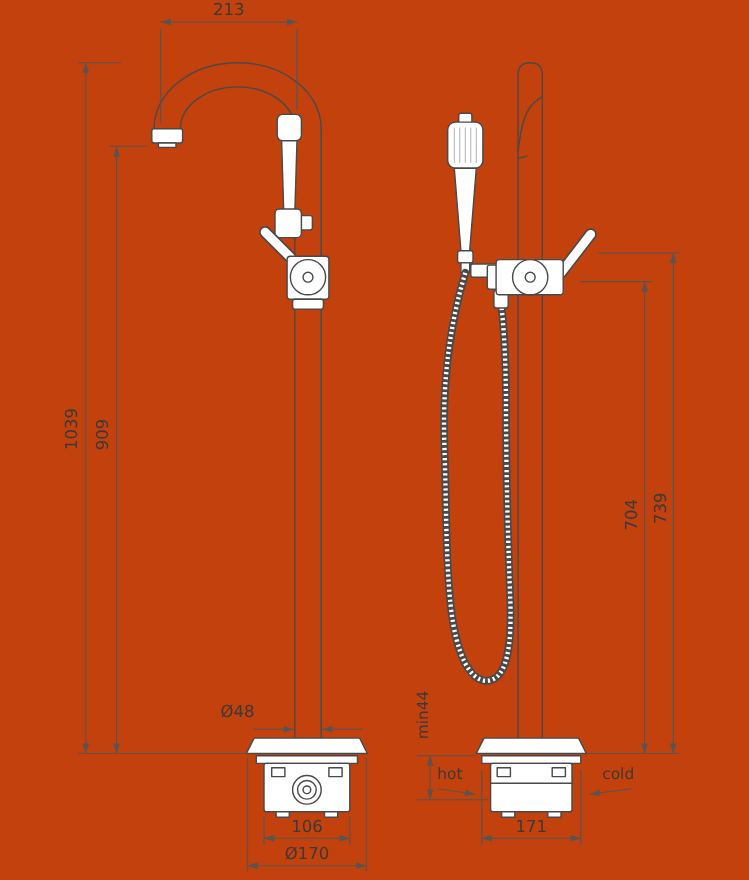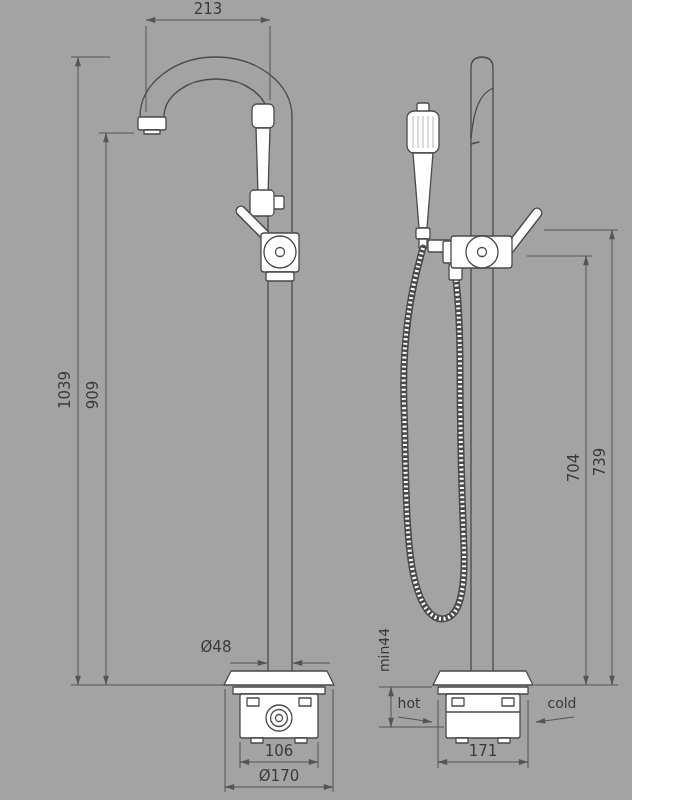--- a/index.html
+++ b/index.html
@@ -1,16 +1,16 @@
 <!DOCTYPE html>
 <html><head>
 <meta charset="utf-8">
 <style>
   html,body{margin:0;padding:0;background:#fff}
-  .page{width:632px;height:800px;background:#a3a3a3;position:relative;overflow:hidden;
+  .page{width:681px;height:800px;background:#c2410c;position:relative;overflow:hidden;
         font-family:"DejaVu Sans", sans-serif}
   svg{display:block}
   .ln{stroke:#4a4a4a;stroke-width:1.3;fill:none;stroke-linejoin:round;stroke-linecap:round}
   .fw{fill:#fff;stroke:#4a4a4a;stroke-width:1.3;stroke-linejoin:round}
   .thin{stroke:#9a9a9a;stroke-width:0.7;fill:none}
   .dim{stroke:#555;stroke-width:1;fill:none}
   .dtxt{font-family:"DejaVu Sans", sans-serif;font-size:15px;fill:#3a3a3a}
   .dtxt-s{font-size:14px}
   .cap-o{stroke:#4a4a4a;stroke-width:11;stroke-linecap:round;fill:none}
   .cap-i{stroke:#fff;stroke-width:8;stroke-linecap:round;fill:none}

